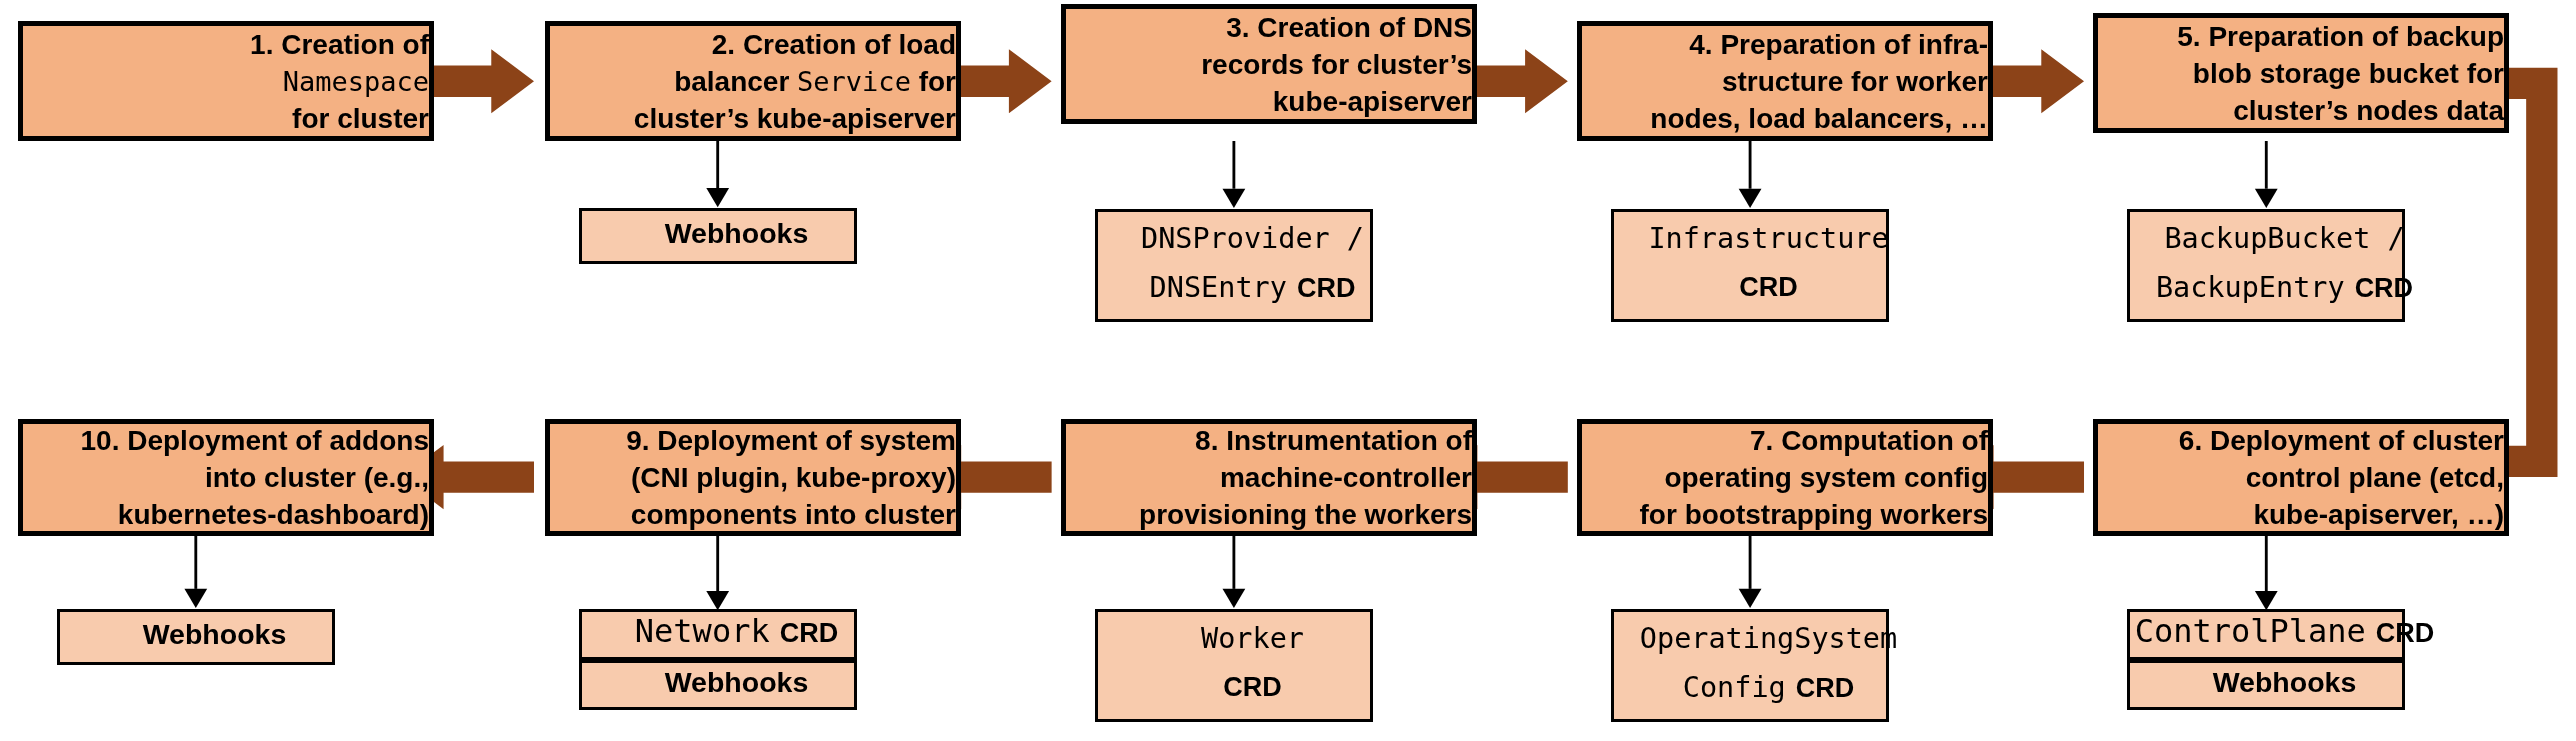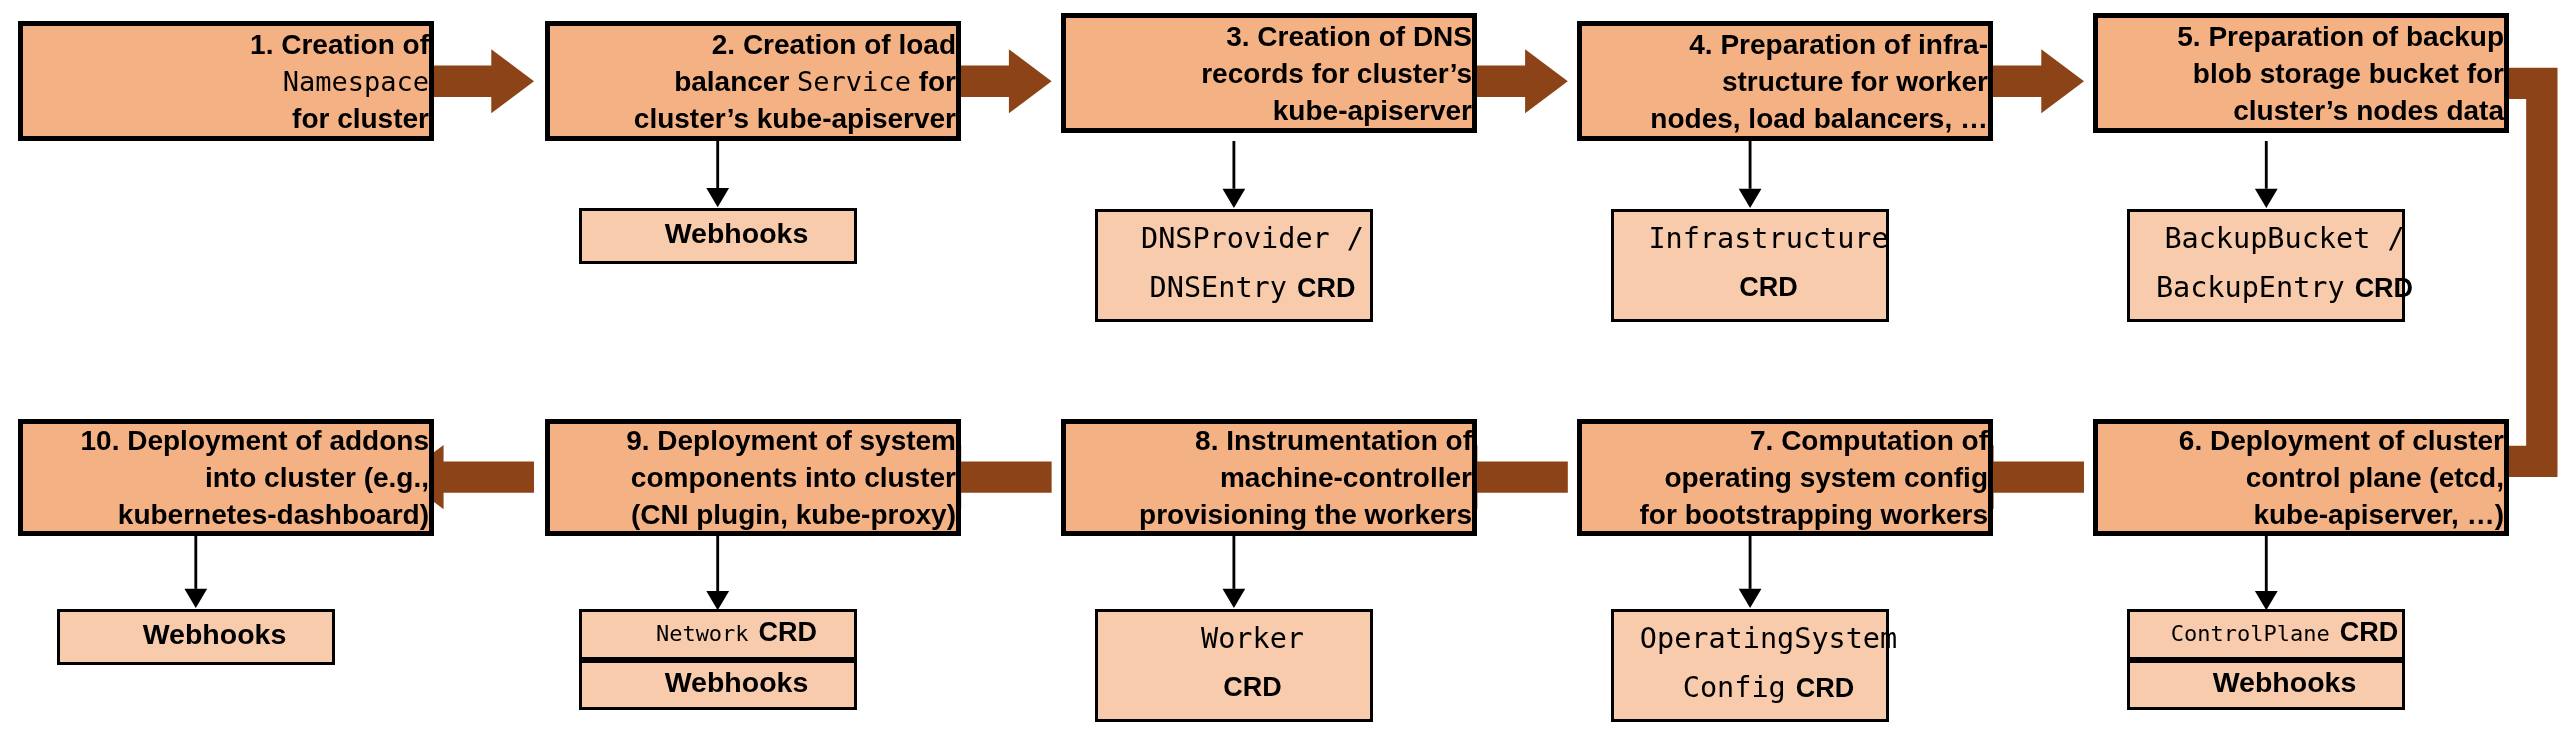--- a/index.html
+++ b/index.html
@@ -27,21 +27,21 @@
   .row2 .mainbox{height:117px;}
   .mainbox .mono{font-family:"DejaVu Sans Mono","Liberation Mono",monospace;font-weight:normal;font-size:27px;}
   .subbox{
     position:absolute;width:278px;box-sizing:border-box;
     background:var(--sub_fill);border:3.6px solid var(--border);
     display:flex;flex-direction:column;justify-content:center;align-items:center;
     text-align:center;color:#000;padding-left:37px;
   }
   .subbox .line{line-height:43px;white-space:nowrap;}
   .subbox .mono{font-family:"DejaVu Sans Mono","Liberation Mono",monospace;font-size:28.5px;font-weight:normal;}
-  .subbox .mono-sm{font-family:"DejaVu Sans Mono","Liberation Mono",monospace;font-size:22px;font-weight:normal;}
+  .subbox .mono-sm{font-family:"DejaVu Sans Mono","Liberation Mono",monospace;font-size:32px;font-weight:normal;}
   .subbox .crd{font-weight:bold;font-size:27px;margin-left:10px;font-family:"Liberation Sans",sans-serif;}
   .subbox .webhooks{font-weight:bold;font-size:28.5px;font-family:"Liberation Sans",sans-serif;}
   .tall{height:113px;}
   .short{height:56px;}
   .stack-top{height:51px;}
   .stack-bottom{height:50px;}
 </style>
 </head>
 <body>
 
@@ -125,21 +125,21 @@
     <div class="line"><span class="mono">Namespace</span></div>
     <div class="line"><span>for cluster</span></div>
   </div>
 
   <div class="mainbox" style="left:545px;top:21.4px">
     <div class="line"><span>2. Creation of load</span></div>
     <div class="line"><span>balancer </span><span class="mono">Service</span><span> for</span></div>
     <div class="line"><span>cluster’s kube-apiserver</span></div>
   </div>
 
-  <div class="mainbox" style="left:1061px;top:13px">
+  <div class="mainbox" style="left:1061px;top:4px">
     <div class="line"><span>3. Creation of DNS</span></div>
     <div class="line"><span>records for cluster’s</span></div>
     <div class="line"><span>kube-apiserver</span></div>
   </div>
 
   <div class="mainbox" style="left:1577px;top:21.4px">
     <div class="line"><span>4. Preparation of infra-</span></div>
     <div class="line"><span>structure for worker</span></div>
     <div class="line"><span>nodes, load balancers, …</span></div>
   </div>
@@ -171,22 +171,22 @@
 
   <div class="row2">
     <div class="mainbox" style="left:18px;top:419px">
       <div class="line"><span>10. Deployment of addons</span></div>
       <div class="line"><span>into cluster (e.g.,</span></div>
       <div class="line"><span>kubernetes-dashboard)</span></div>
     </div>
 
     <div class="mainbox" style="left:545px;top:419px">
       <div class="line"><span>9. Deployment of system</span></div>
+      <div class="line"><span>(CNI plugin, kube-proxy)</span></div>
       <div class="line"><span>components into cluster</span></div>
-      <div class="line"><span>(CNI plugin, kube-proxy)</span></div>
     </div>
 
     <div class="mainbox" style="left:1061px;top:419px">
       <div class="line"><span>8. Instrumentation of</span></div>
       <div class="line"><span>machine-controller</span></div>
       <div class="line"><span>provisioning the workers</span></div>
     </div>
 
     <div class="mainbox" style="left:1577px;top:419px">
       <div class="line"><span>7. Computation of</span></div>

